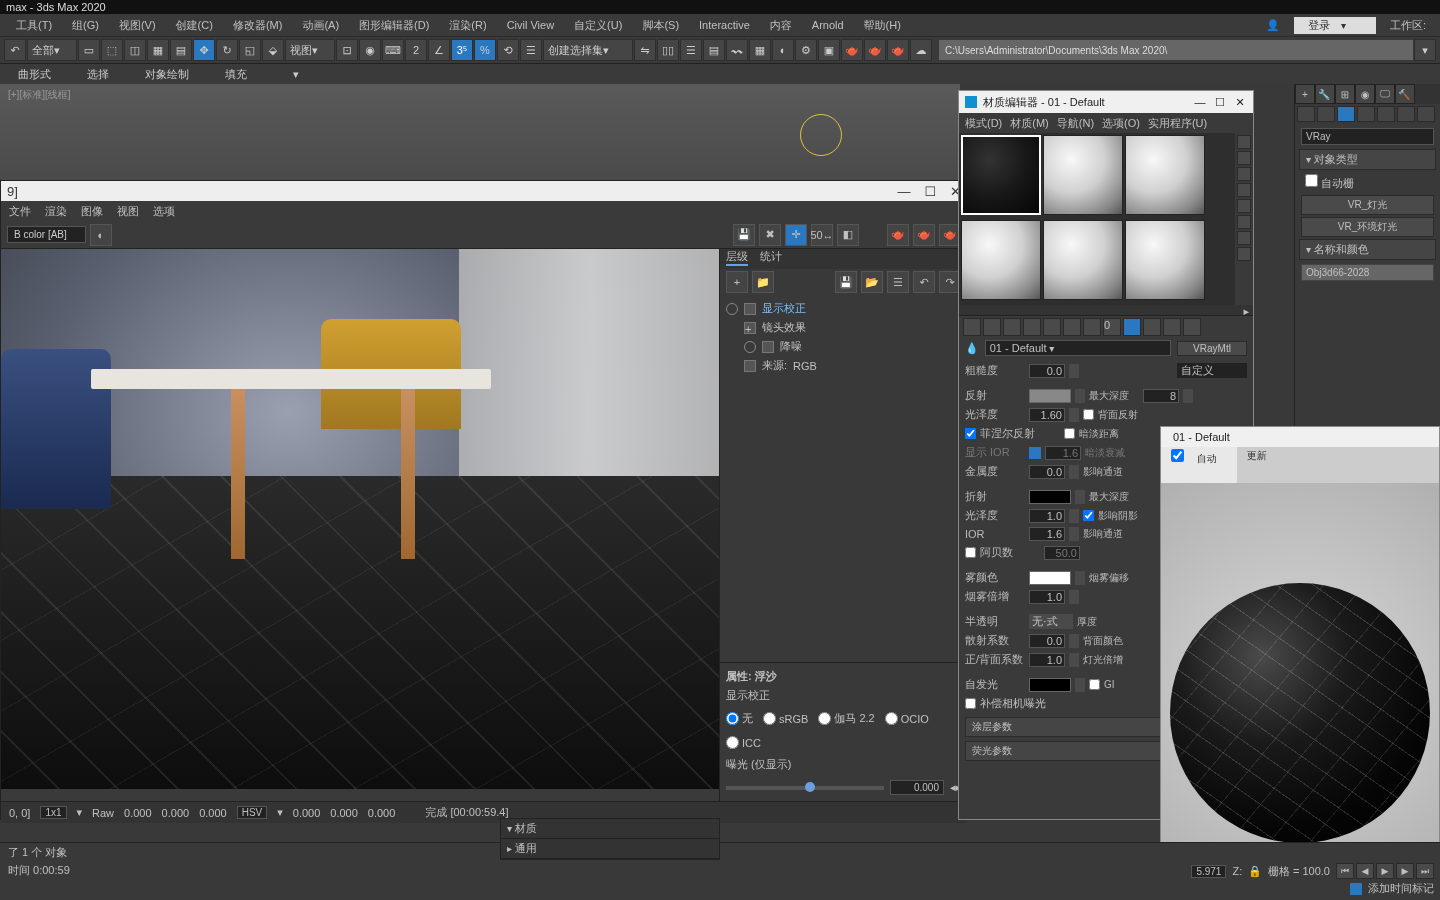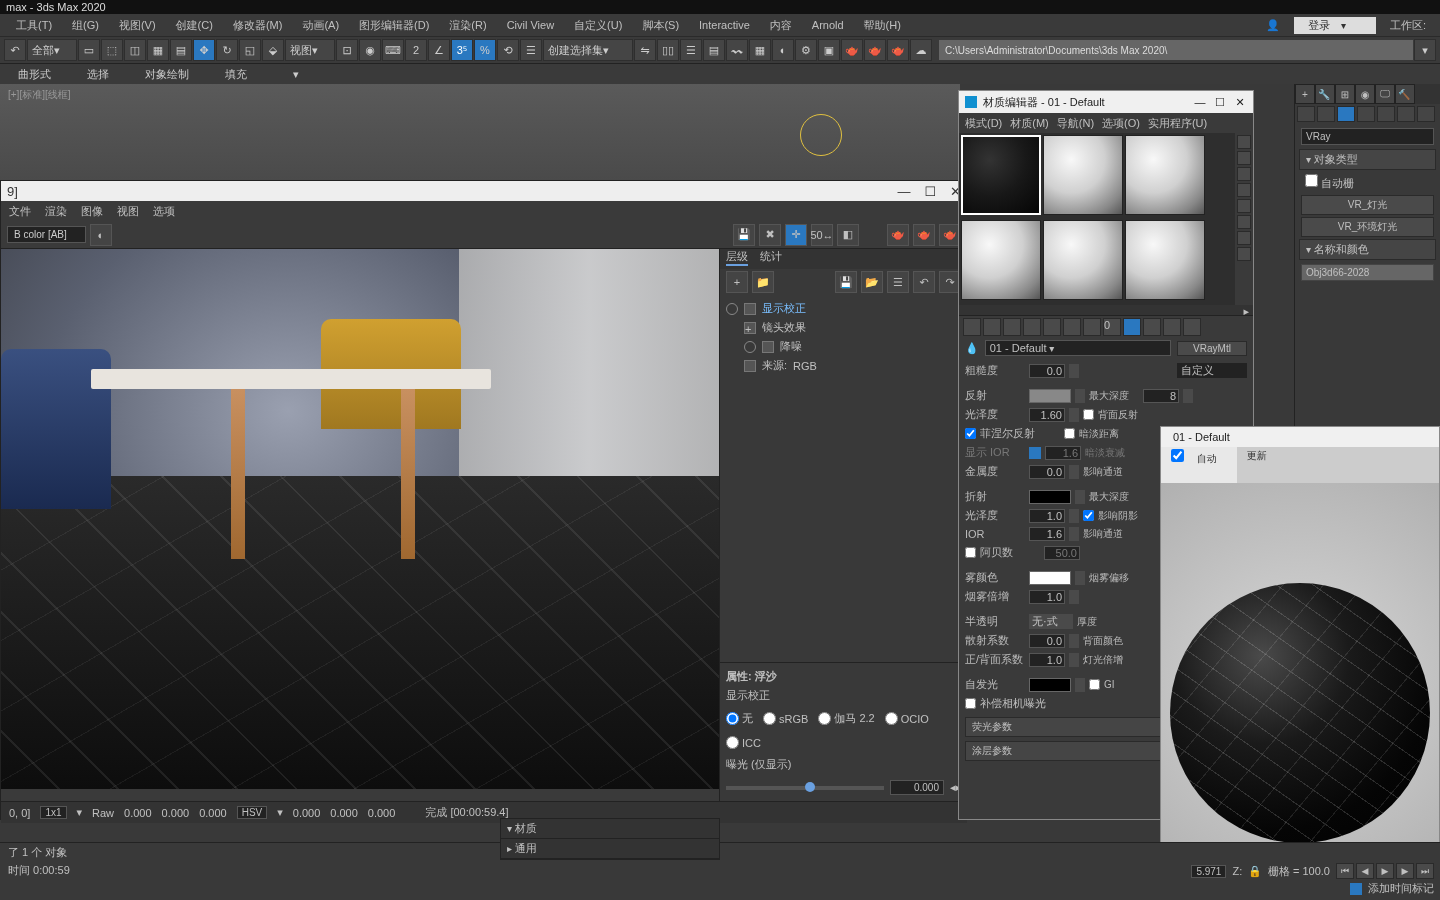--- a/index.html
+++ b/index.html
@@ -506,22 +506,22 @@
         <span class="sw"></span>
         <span class="sp"></span>
         <input type="checkbox" style="">
         <span class="rlbl">GI</span>
       </div>
     <div class="prow">
         <input type="checkbox" style="">
         <span>补偿相机曝光</span>
       </div>
 
+    <div class="rollhdr">涂层参数</div>
     <div class="rollhdr">荧光参数</div>
-    <div class="rollhdr">涂层参数</div>
   </div>
 </div>
 
 <div class="cmdpanel">
   <div class="cmdtabs">
     <div>+</div>
     <div>🔧</div>
     <div>⊞</div>
     <div>◉</div>
     <div>🖵</div>

